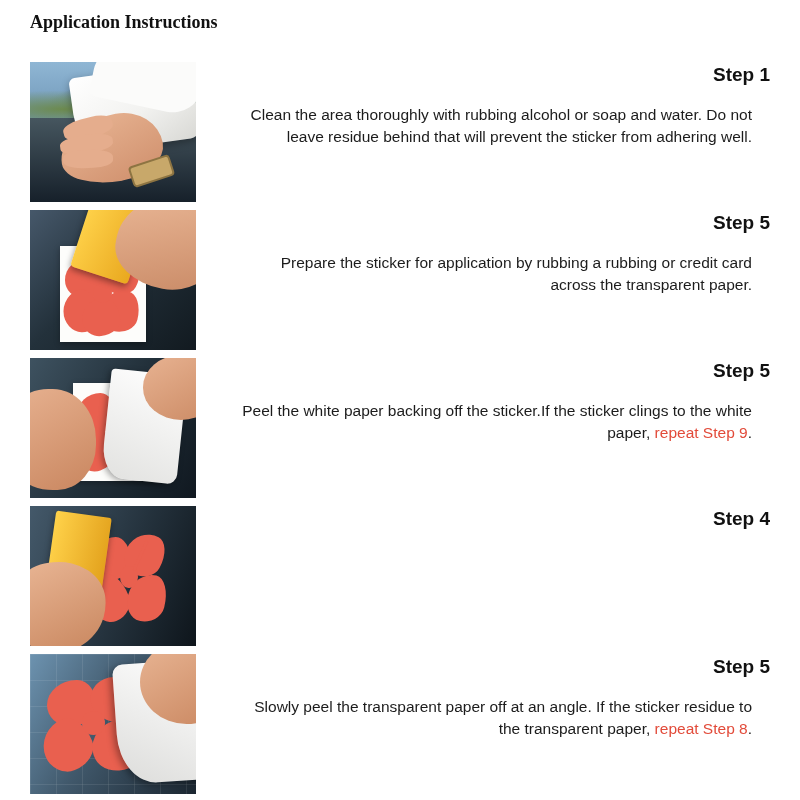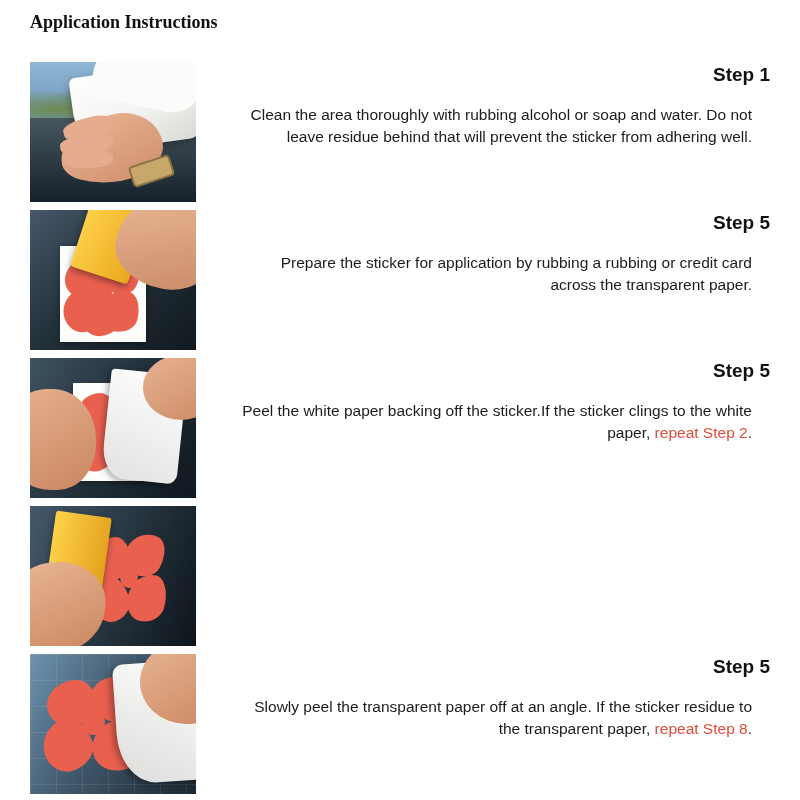--- a/index.html
+++ b/index.html
@@ -235,39 +235,40 @@
             <div class="petal" style="left:46%;top:46%;width:46%;height:44%;transform:rotate(14deg);"></div>
             <div class="center-dot" style="left:38%;top:36%;width:22%;height:22%;"></div>
           </div>
         </div>
         <div class="peel"></div>
         <div class="hand3"></div>
         <div class="hand3b"></div>
       </div>
       <div class="step-text">
         <p class="step-head">Step 5</p>
-        <p class="step-body"><span>Peel the white paper backing off the sticker.If the sticker clings to the white paper, </span><span class="hl">repeat Step 2</span><span>.</span></p>
+        <p class="step-body"><span>Peel the white paper backing off the sticker.If the sticker clings to the white paper, </span><span class="hl">repeat Step 9</span><span>.</span></p>
       </div>
     </div>
 
     <div class="step">
       <div class="thumb img4">
         <div class="glass"></div>
         <div class="sticker4">
           <div class="petal" style="left:4%;top:8%;width:48%;height:42%;"></div>
           <div class="petal" style="left:46%;top:4%;width:48%;height:42%;transform:rotate(28deg);"></div>
           <div class="petal" style="left:0%;top:44%;width:48%;height:46%;transform:rotate(-22deg);"></div>
           <div class="petal" style="left:48%;top:44%;width:48%;height:46%;transform:rotate(14deg);"></div>
           <div class="center-dot" style="left:38%;top:36%;width:22%;height:22%;"></div>
           <div class="stamen" style="left:62%;top:10%;width:4%;height:32%;transform:rotate(24deg);"></div>
         </div>
         <div class="squeegee4"></div>
         <div class="hand4"></div>
       </div>
       <div class="step-text">
+        <p class="step-head">Step 4</p>
       </div>
     </div>
 
     <div class="step">
       <div class="thumb img5">
         <div class="glass"></div>
         <div class="grid"></div>
         <div class="sticker5">
           <div class="petal" style="left:4%;top:6%;width:48%;height:42%;"></div>
           <div class="petal" style="left:46%;top:2%;width:48%;height:42%;transform:rotate(28deg);"></div>

